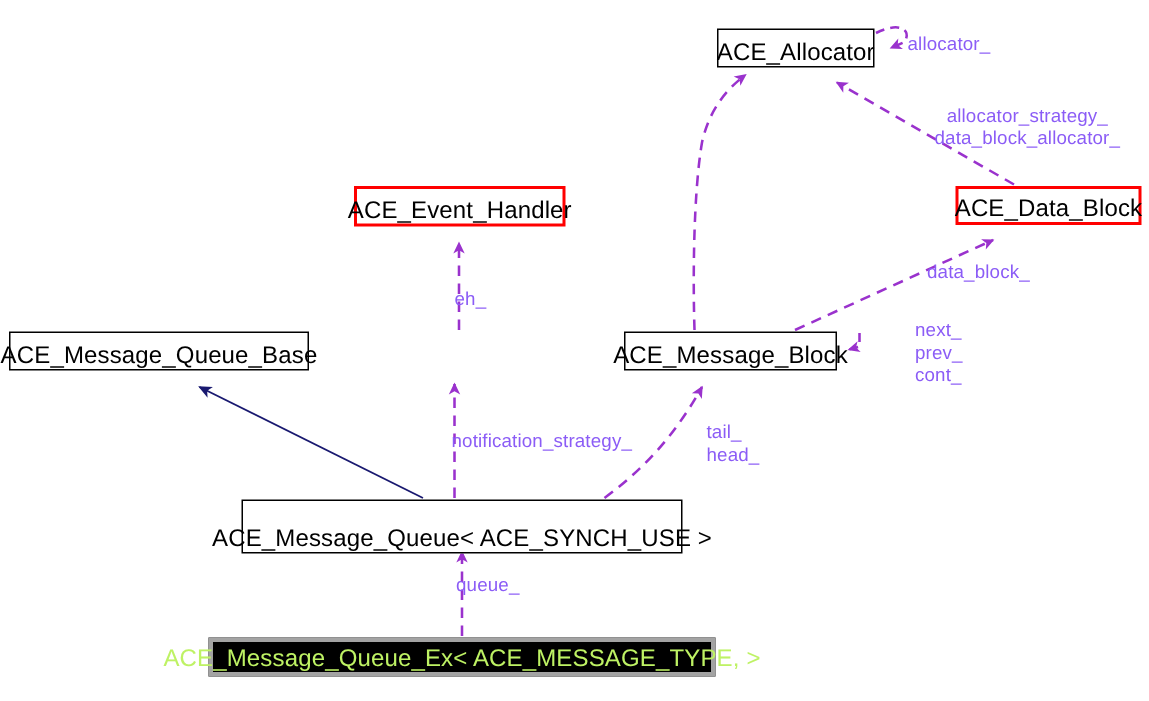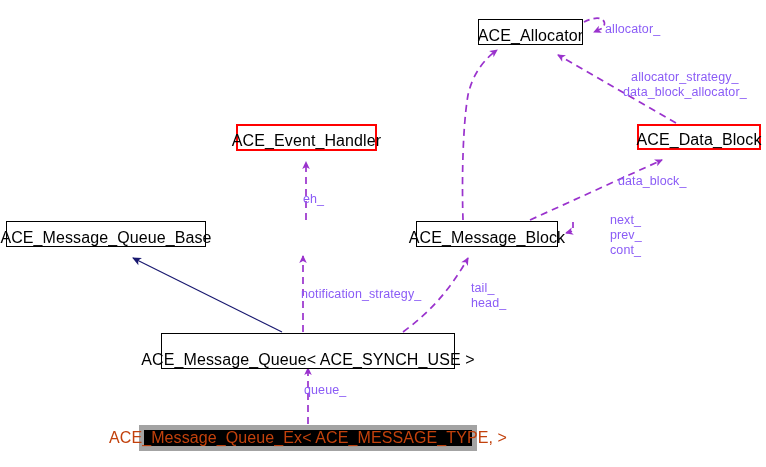--- a/index.html
+++ b/index.html
@@ -36,22 +36,22 @@
     color: #000000;
     white-space: nowrap;
     line-height: 1;
     letter-spacing: 0.1px;
   }
   .node.red {
     border: 2px solid #ff0000;
   }
   .node.focus {
     background: #000000;
-    border: 5px solid #a3a3a3;
-    color: #c2410c;
+    border: 3px solid #a3a3a3;
+    color: #bef264;
   }
   .edge-label {
     position: absolute;
     font-size: 12.5px;
     color: #8b5cf6;
     white-space: nowrap;
     line-height: 14px;
     letter-spacing: 0.1px;
   }
   .edge-label.multi { line-height: 15px; }

